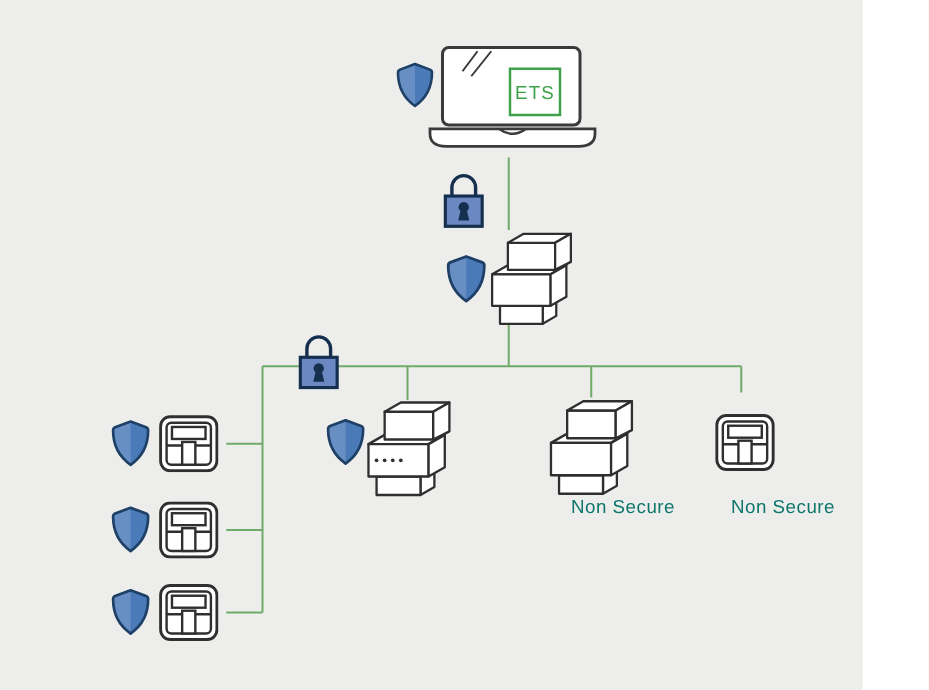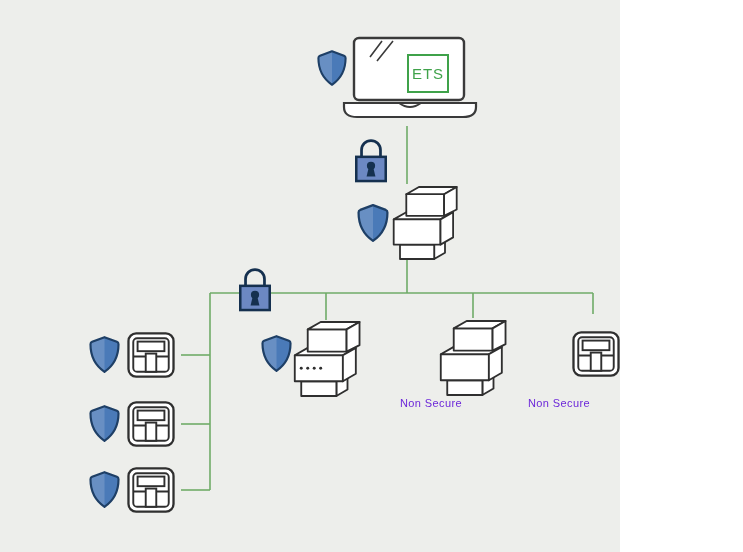--- a/index.html
+++ b/index.html
@@ -1,31 +1,31 @@
 <!DOCTYPE html>
 <html><head>
 <meta charset="utf-8">
 <style>
   html,body{margin:0;padding:0;}
   body{font-family:"Liberation Sans", sans-serif;}
   .canvas{
     position:relative;
-    width:620px;height:552px;
+    width:690px;height:552px;
     background:#edeeeb;
     overflow:hidden;
   }
   .abs{position:absolute;}
   .lines-svg{position:absolute;left:0;top:0;z-index:1;}
   .icon{z-index:2;}
   .lock{z-index:3;}
   .ns-label{
     position:absolute;z-index:2;
-    width:140px;text-align:left;
-    font-size:11px;letter-spacing:.4px;
-    color:#6d28d9;
+    width:140px;text-align:right;
+    font-size:15px;letter-spacing:.4px;
+    color:#0f766e;
   }
 </style>
 </head>
 <body>
 
 <div class="canvas">
 
   <svg width="0" height="0" style="position:absolute" aria-hidden="true">
     <defs>
       <symbol id="sym-shield" viewBox="0 0 40 46">

